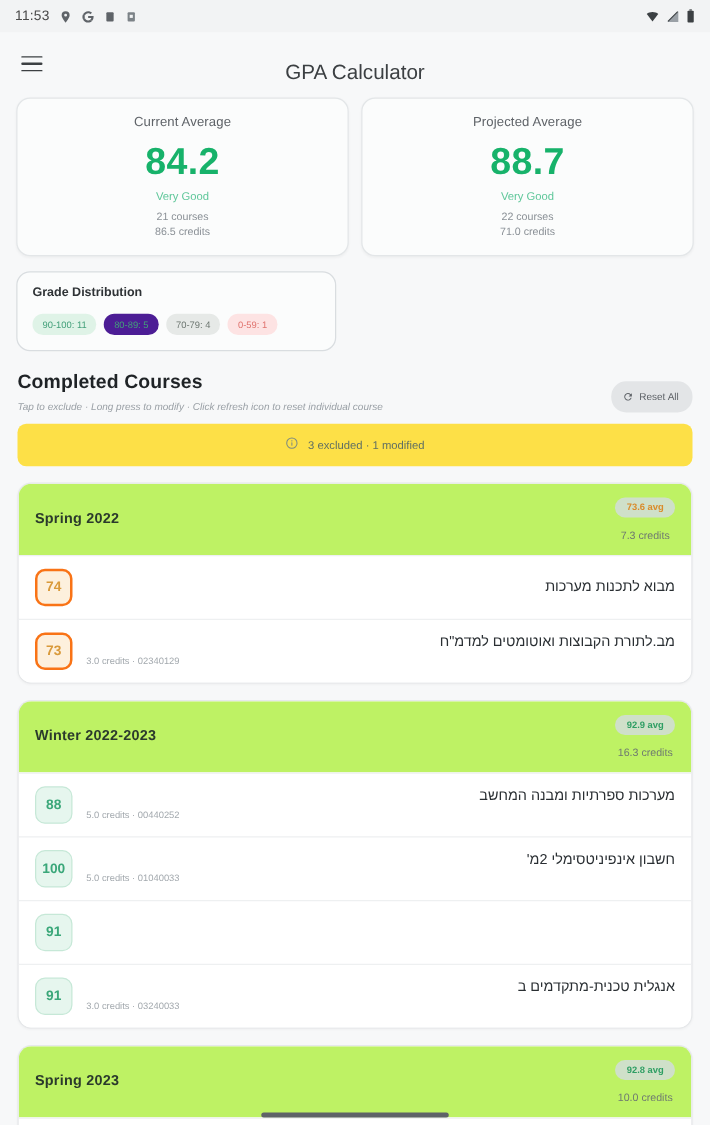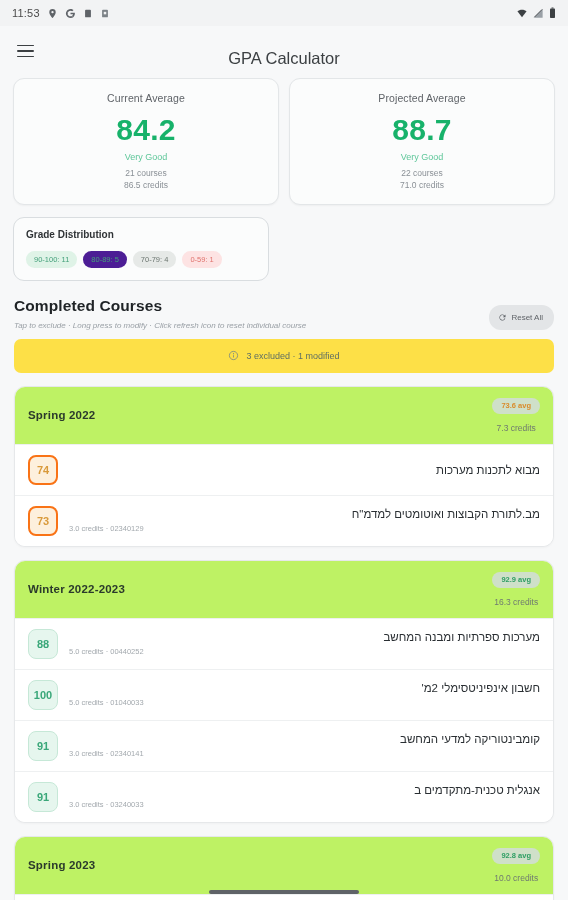--- a/index.html
+++ b/index.html
@@ -281,24 +281,20 @@
       </div>
       <div class="course-row">
         <div class="grade-box good">100</div>
         <div class="course-meta">
           <div class="course-name">חשבון אינפיניטסימלי 2מ'</div>
           <div class="course-sub">5.0 credits · 01040033</div>
         </div>
       </div>
       <div class="course-row">
         <div class="grade-box good">91</div>
-        <div class="course-meta">
-          <div class="course-name">קומבינטוריקה למדעי המחשב</div>
-          <div class="course-sub">3.0 credits · 02340141</div>
-        </div>
       </div>
       <div class="course-row">
         <div class="grade-box good">91</div>
         <div class="course-meta">
           <div class="course-name">אנגלית טכנית-מתקדמים ב</div>
           <div class="course-sub">3.0 credits · 03240033</div>
         </div>
       </div>
     </div>
 

